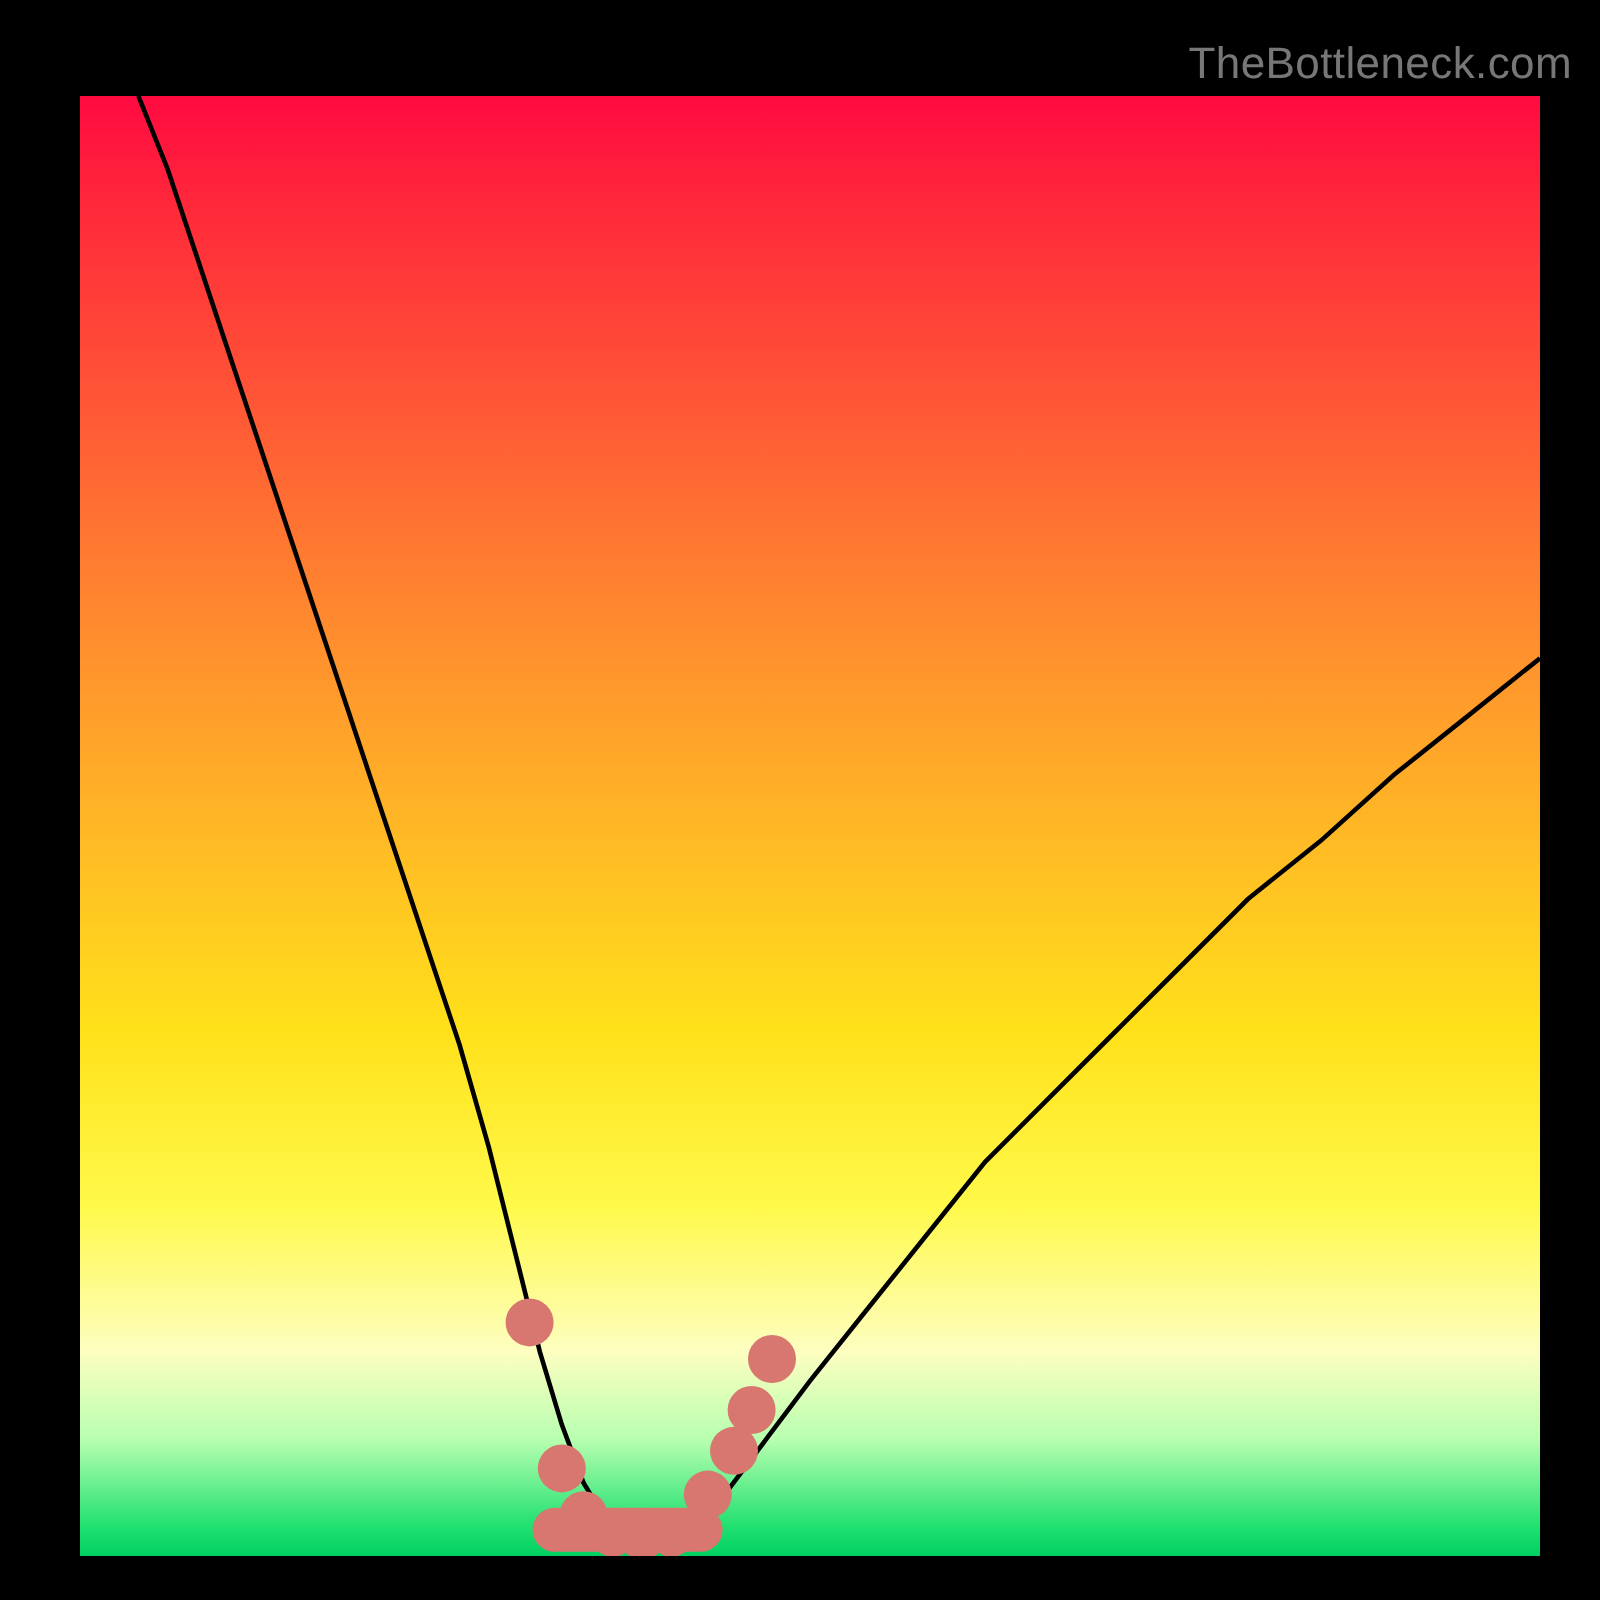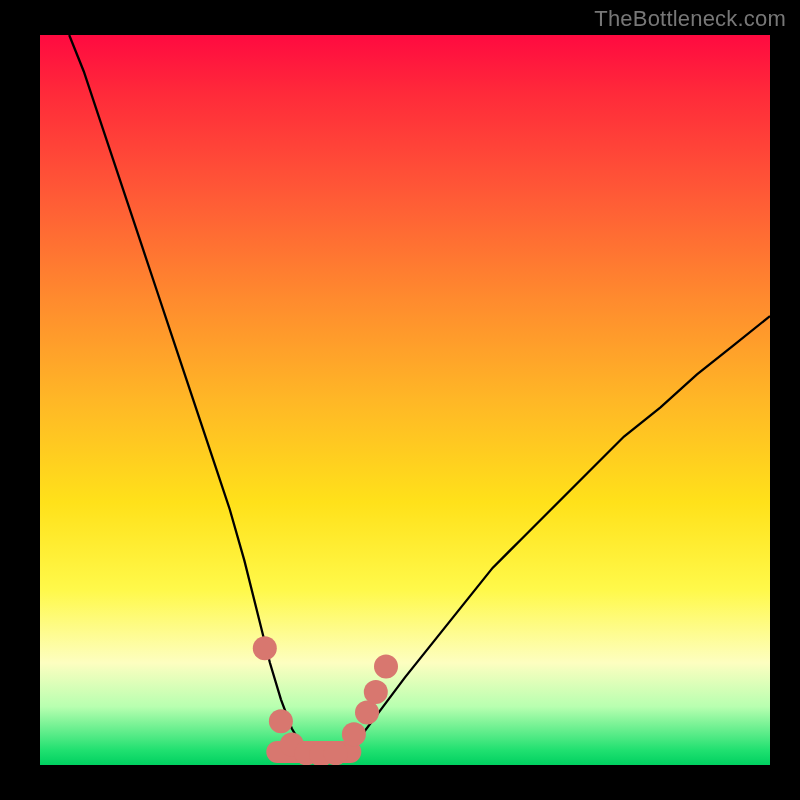--- a/index.html
+++ b/index.html
@@ -6,21 +6,21 @@
     margin: 0;
     padding: 0;
     width: 800px;
     height: 800px;
     background: #000;
     font-family: Arial, Helvetica, sans-serif;
     overflow: hidden;
   }
   .frame {
     position: absolute;
-    left: 0; top: 0;
+    left: 0; top: 13px;
     width: 800px; height: 780px;
     background: #000;
   }
   .plot {
     position: absolute;
     left: 40px;
     top: 35px;
     width: 730px;
     height: 730px;
     background: linear-gradient(to bottom,

